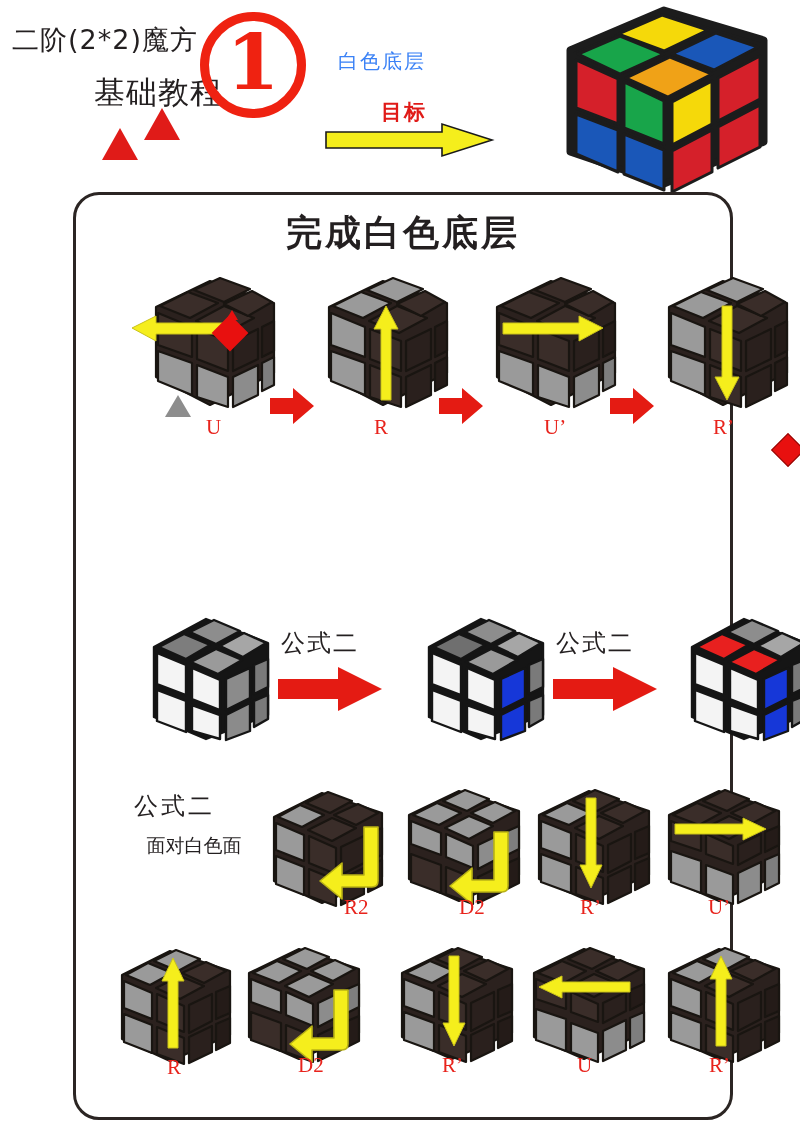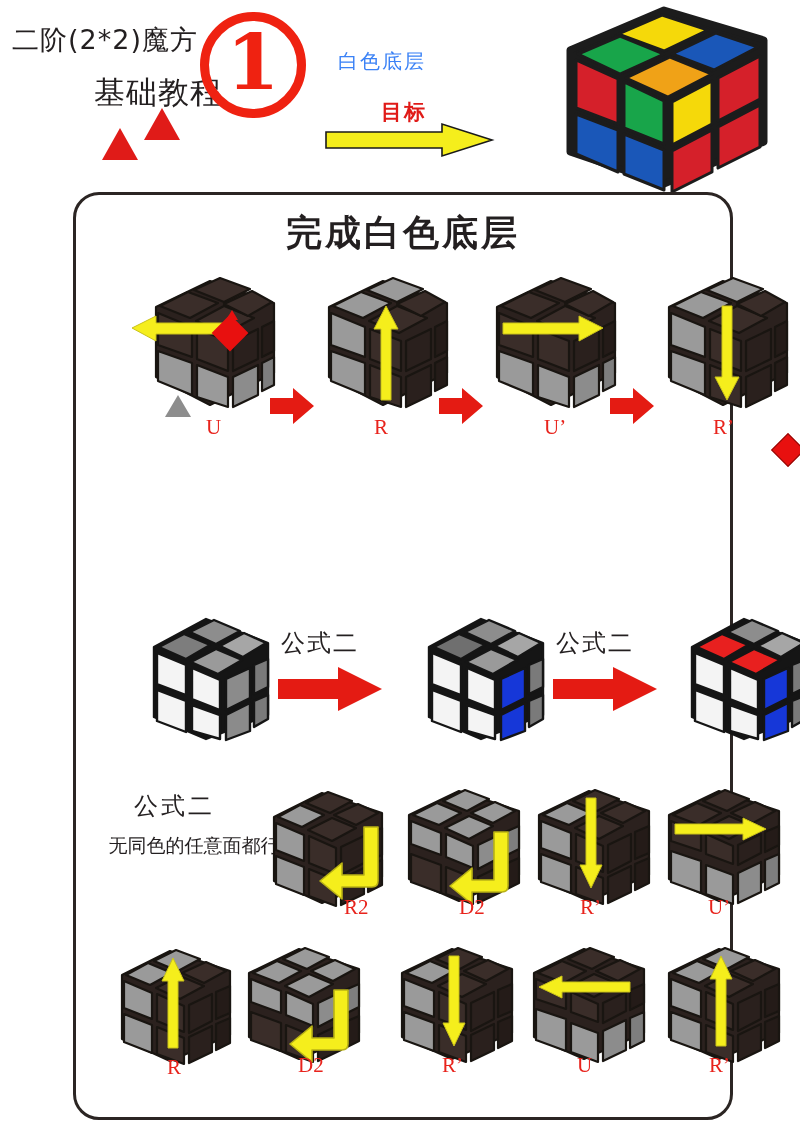--- a/index.html
+++ b/index.html
@@ -364,21 +364,21 @@
       <polygon points="46,94 74,104 74,128 46,120" fill="#f4f4f4"></polygon>
       <polygon points="80,68 104,57 104,87 80,99" fill="#1637d8"></polygon>
       <polygon points="80,104 104,92 104,120 80,129" fill="#1637d8"></polygon>
       <polygon points="108,54 122,48 122,76 108,83" fill="#7a7a7a"></polygon>
       <polygon points="108,90 122,84 122,108 108,116" fill="#7a7a7a"></polygon>
     </g>
   </svg>
 
   <div class="f2-title">公式二</div>
   <div class="f2-lines">
-    <span>无同色的任意面都行</span>
+    <span>面对白色面</span>
   </div>
 
   <svg class="abs" style="left:190px;top:590px;" width="122" height="122" viewBox="0 0 122 122">
     <g stroke="#191511" stroke-width="2.2" stroke-linejoin="round">
       <polygon points="8,32 56,8 116,28 116,92 56,118 8,96" fill="#2b211e"></polygon>
       <polygon points="12,32 34,20 58,30 36,42" fill="#9a9a9a"></polygon>
       <polygon points="40,18 62,7 86,16 64,28" fill="#3a2d29"></polygon>
       <polygon points="42,45 66,33 90,43 66,56" fill="#3a2d29"></polygon>
       <polygon points="68,30 92,19 112,28 90,40" fill="#3a2d29"></polygon>
       <polygon points="10,38 38,50 38,76 10,65" fill="#9a9a9a"></polygon>

